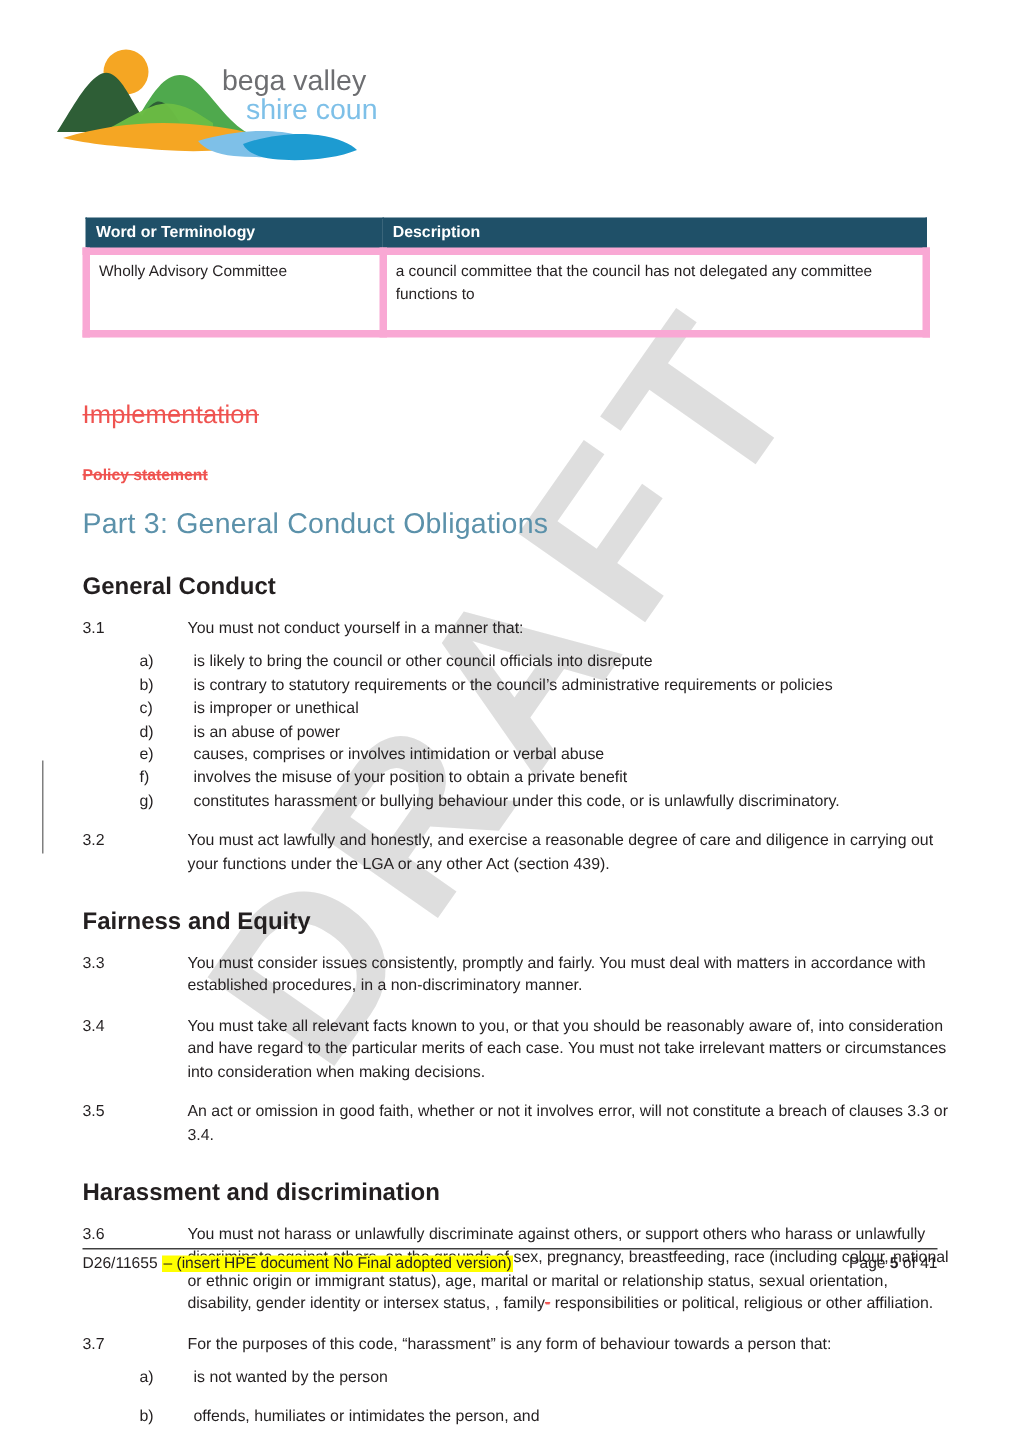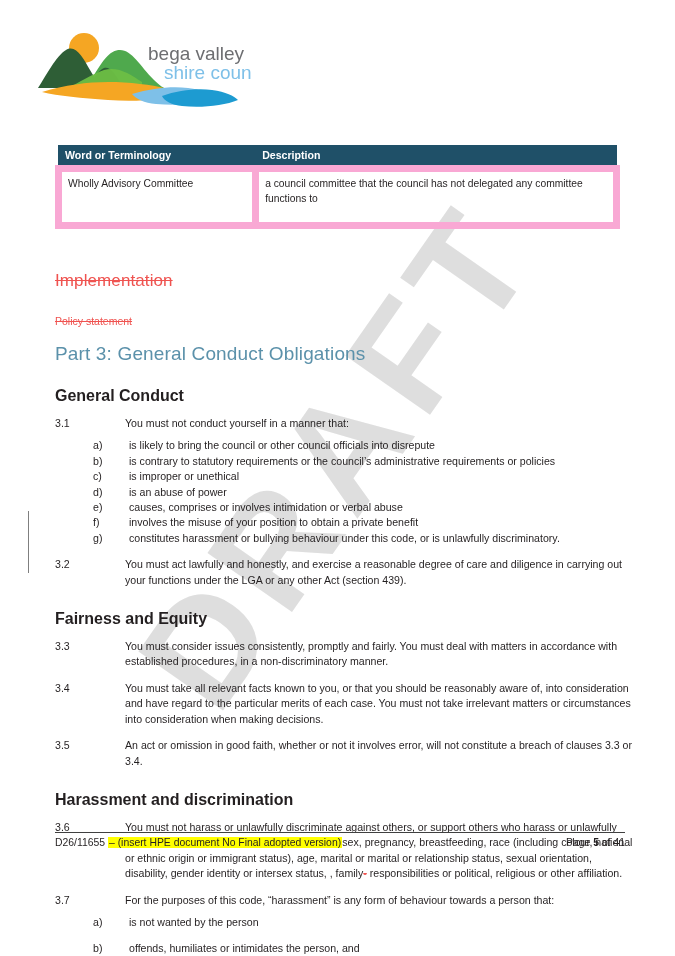--- a/index.html
+++ b/index.html
@@ -95,21 +95,21 @@
     background: #1f5068;
     color: #ffffff;
     font-weight: bold;
     text-align: left;
     padding: 3px 6px 4px 6px;
     font-size: 10.6px;
     border: 1px solid #1f5068;
     margin-left: 16px;
   }
   table.def-table td {
-    border: 7px solid #f9a8d4;
+    border: 5px solid #f9a8d4;
     padding: 4px 6px 16px 6px;
     vertical-align: top;
     line-height: 15px;
     color: #231f20;
   }
   .col-term { width: 33%; }
 
   
   .change-bar {
     position: absolute;
@@ -128,21 +128,21 @@
     font-size: 17px;
     font-weight: normal;
     color: #ef5350;
     text-decoration: line-through;
     text-decoration-color: #ef5350;
     margin: 42px 0 0 0;
     letter-spacing: 0.1px;
   }
   h2.struck {
     font-size: 10.5px;
-    font-weight: normal;
+    font-weight: bold;
     color: #ef5350;
     text-decoration: line-through;
     text-decoration-color: #ef5350;
     margin: 24px 0 16px 0;
   }
   h2.part-heading {
     font-size: 19px;
     font-weight: normal;
     color: #5b91aa;
     margin: 13px 0 0 0;

